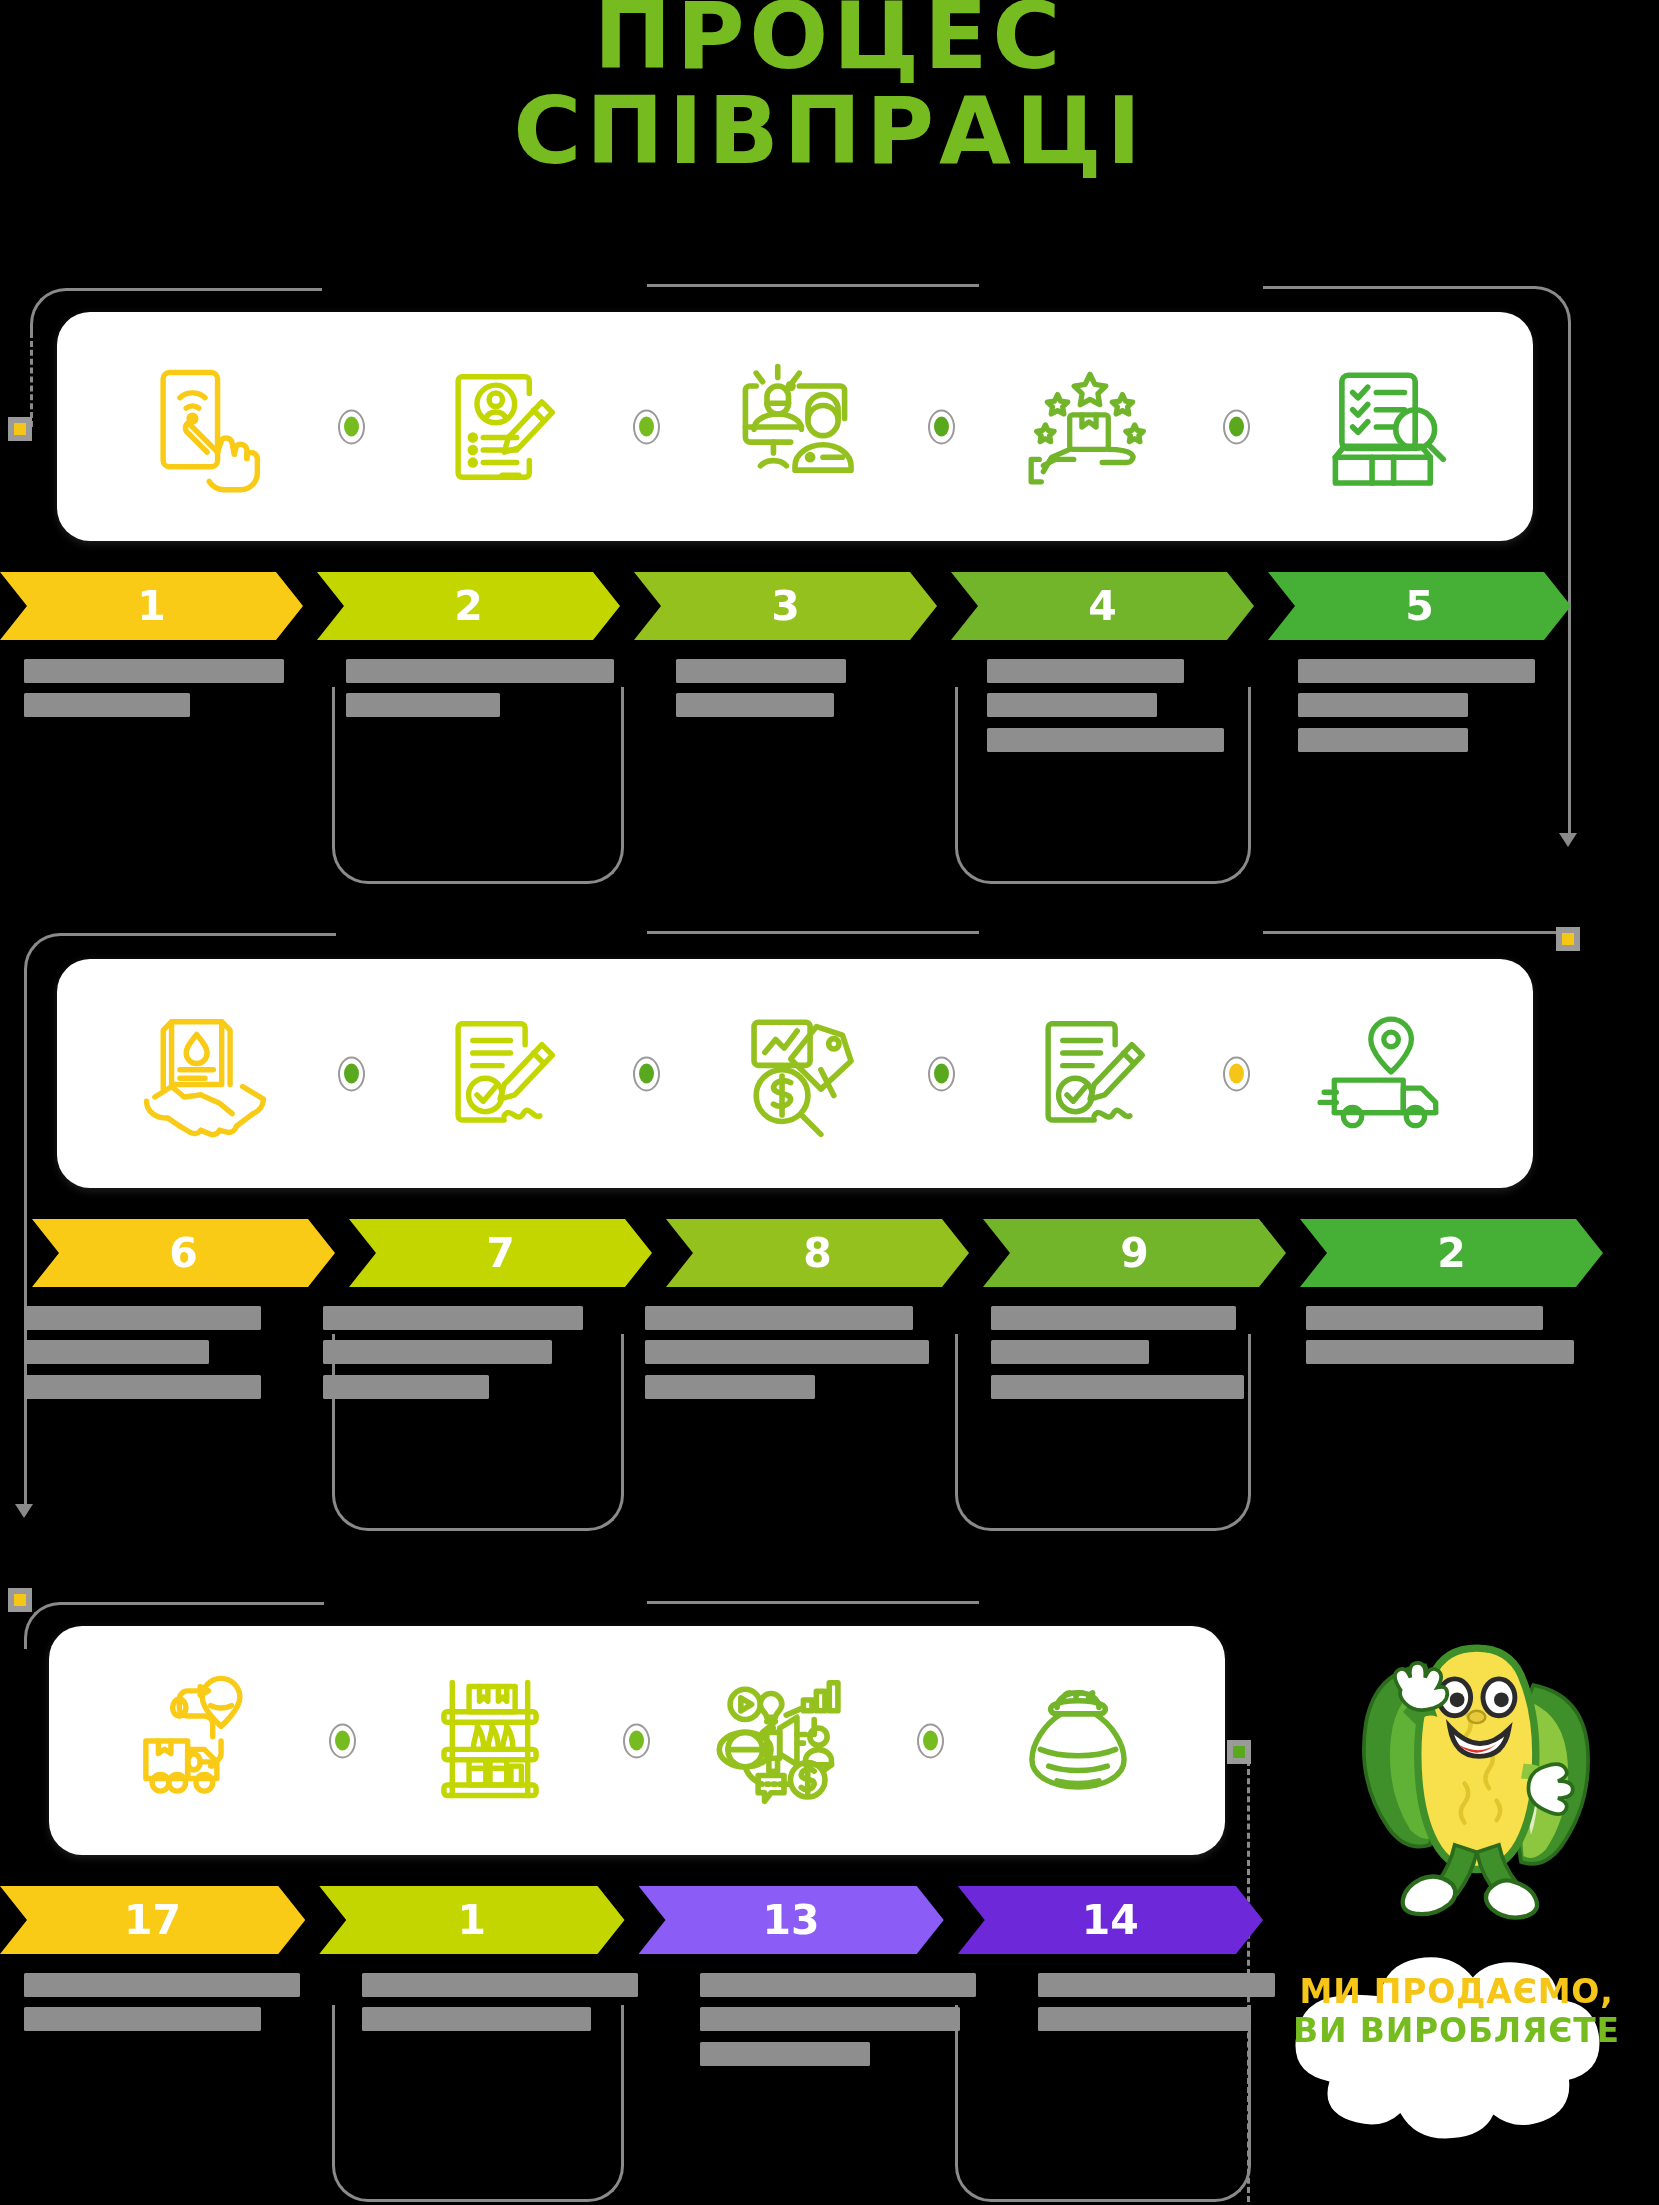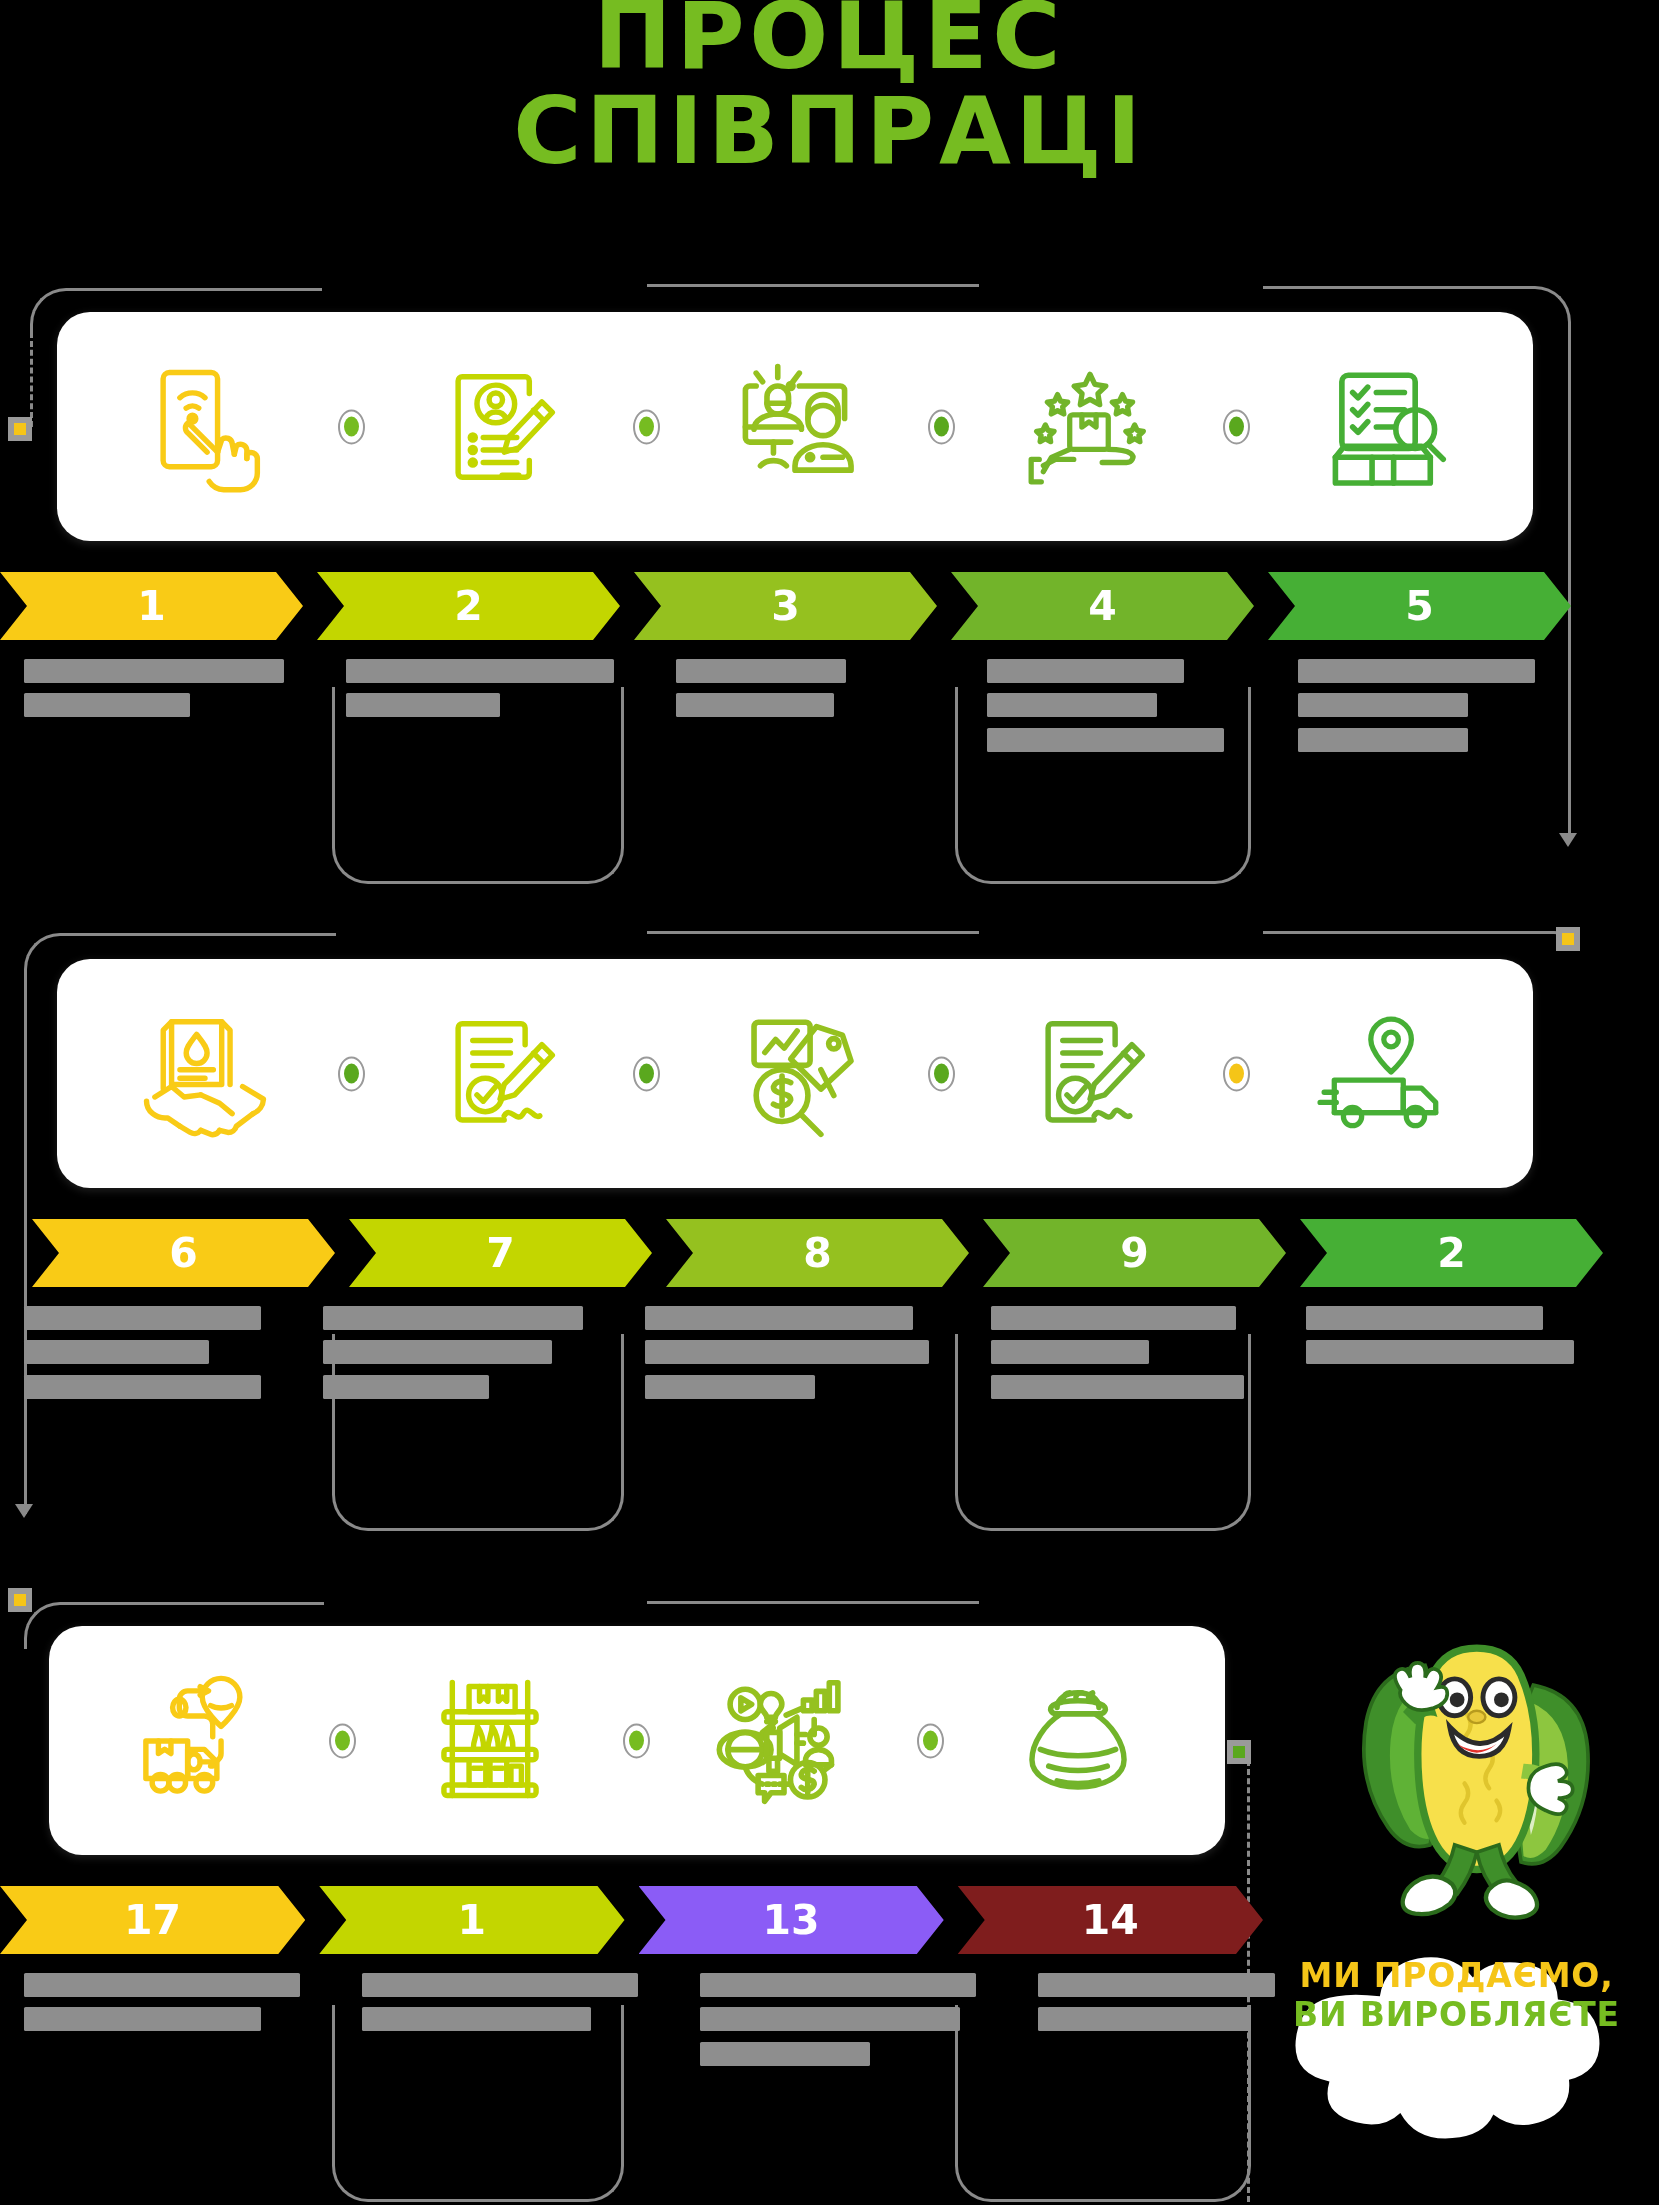--- a/index.html
+++ b/index.html
@@ -103,21 +103,21 @@
     border-left:9.5px solid transparent; border-right:9.5px solid transparent;
     border-top:14px solid #8a8a8a;
   }
 
   
   #mascot { position:absolute; left:1279px; top:1626px; width:371px; height:553px; }
   #cloud {
     position:absolute; left:3.2px; top:260px; width:347px; height:260px;
   }
   #cloudtext {
-    position:absolute; left:0; top:331px; width:355px; text-align:center;
+    position:absolute; left:0; top:347px; width:355px; text-align:center;
     line-height:1.18;
   }
   #cloudtext .l1 {
     display:block; color:#f5c518; font-weight:bold; font-size:33px;
     font-family:"DejaVu Sans", sans-serif; letter-spacing:0.8px;
   }
   #cloudtext .l2 {
     display:block; color:#76bc21; font-weight:bold; font-size:33px;
     font-family:"DejaVu Sans", sans-serif; letter-spacing:0.8px;
   }
@@ -542,21 +542,21 @@
   <div class="numstrip">
     <div class="chev first" style="background:#f9cb16">
         <span>17</span>
       </div>
     <div class="chev" style="background:#c3d600">
         <span>1</span>
       </div>
     <div class="chev" style="background:#8b5cf6">
         <span>13</span>
       </div>
-    <div class="chev last" style="background:#7f1d1d">
+    <div class="chev last" style="background:#6d28d9">
         <span>14</span>
       </div>
   </div>
 
   <div class="labels">
     <div class="label-cell">
         <span class="redline" style="width:276px"></span>
         <span class="redline" style="width:237px"></span>
       </div>
     <div class="label-cell">

